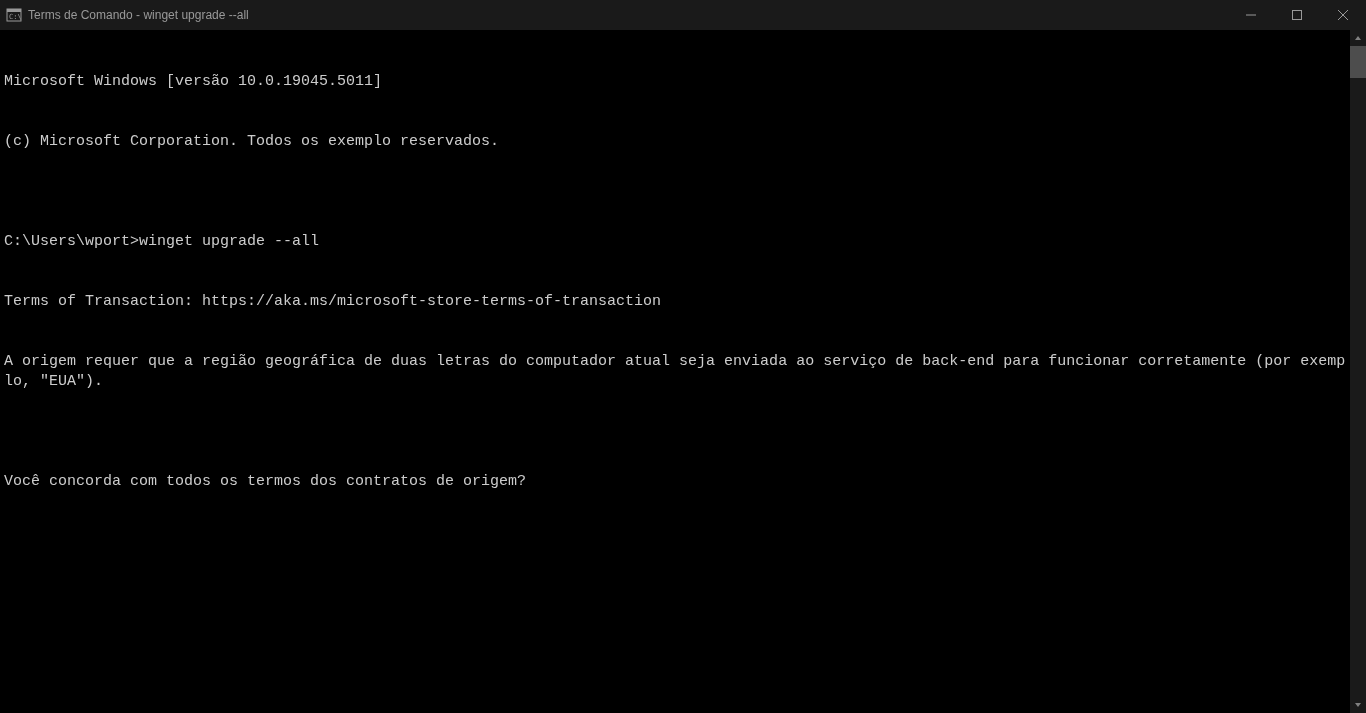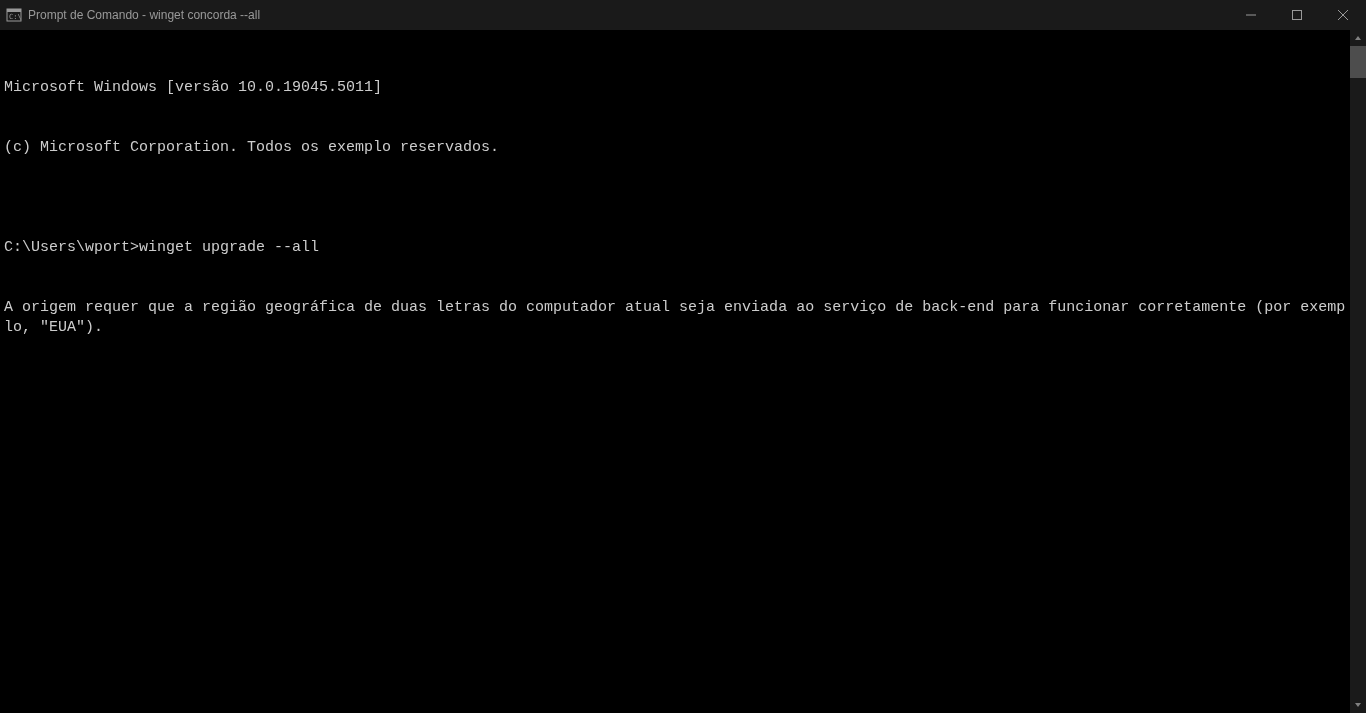--- a/index.html
+++ b/index.html
@@ -71,21 +71,21 @@
     .terminal-content {
       position: absolute;
       top: 30px;
       left: 0;
       right: 16px;
       bottom: 0;
       background: #000000;
       color: #cccccc;
       font-size: 15px;
       line-height: 20px;
-      padding: 8px 4px;
+      padding: 2px 4px;
       font-family: Consolas, 'Courier New', monospace;
       white-space: pre-wrap;
       word-break: break-all;
     }
     
     .terminal-line {
       white-space: pre-wrap;
       word-break: break-all;
     }
     
@@ -148,21 +148,21 @@
 <body>
 
 <div class="title-bar">
   <span class="title-icon">
     <svg viewBox="0 0 16 16">
       <rect x="1" y="2" width="14" height="12" fill="none" stroke="#999" stroke-width="1"></rect>
       <rect x="1" y="2" width="14" height="3" fill="#999"></rect>
       <text x="3" y="12" font-size="7" fill="#999" font-family="monospace">C:\</text>
     </svg>
   </span>
-  <span class="title-text">Prompt de Comando - winget  concorda --all</span>
+  <span class="title-text">Terms de Comando - winget  upgrade --all</span>
   <div class="window-controls">
     <div class="window-control">
       <svg viewBox="0 0 10 10">
           <line x1="0" y1="5" x2="10" y2="5" stroke="#999" stroke-width="1"></line>
         </svg>
     </div>
     <div class="window-control">
       <svg viewBox="0 0 10 10">
           <rect x="0.5" y="0.5" width="9" height="9" fill="none" stroke="#999" stroke-width="1"></rect>
         </svg>
@@ -174,22 +174,24 @@
         </svg>
     </div>
   </div>
 </div>
 
 <div class="terminal-content">
   <div class="terminal-line">Microsoft Windows [versão 10.0.19045.5011]</div>
   <div class="terminal-line">(c) Microsoft Corporation. Todos os exemplo reservados.</div>
   <div class="terminal-line"></div>
   <div class="terminal-line">C:\Users\wport&gt;winget upgrade --all</div>
+  <div class="terminal-line">Terms of Transaction: https://aka.ms/microsoft-store-terms-of-transaction</div>
   <div class="terminal-line">A origem requer que a região geográfica de duas letras do computador atual seja enviada ao serviço de back-end para funcionar corretamente (por exemplo, "EUA").</div>
   <div class="terminal-line"></div>
+  <div class="terminal-line">Você concorda com todos os termos dos contratos de origem?</div>
 </div>
 
 <div class="scrollbar">
   <div class="scrollbar-up">
     <svg width="8" height="8" viewBox="0 0 8 8">
         <polygon points="4,2 7,6 1,6" fill="#808080"></polygon>
       </svg>
   </div>
   <div class="scrollbar-thumb"></div>
   <div class="scrollbar-down">

